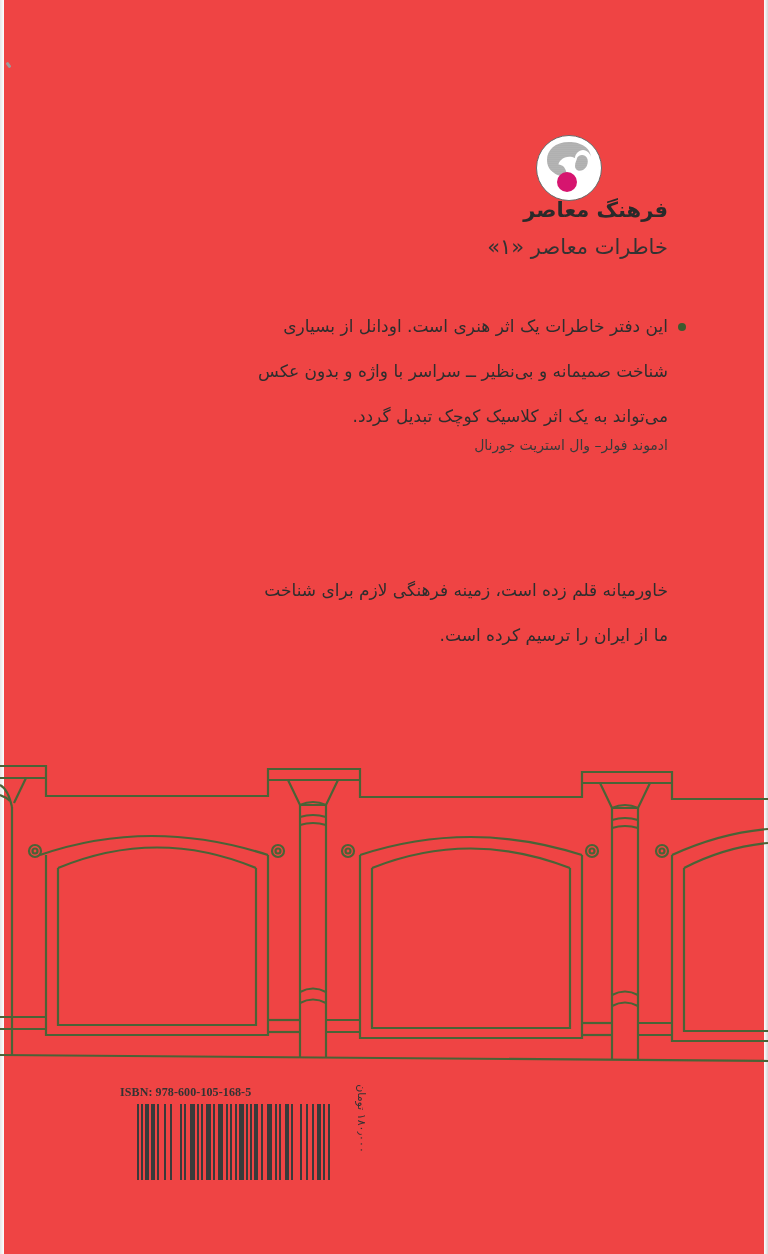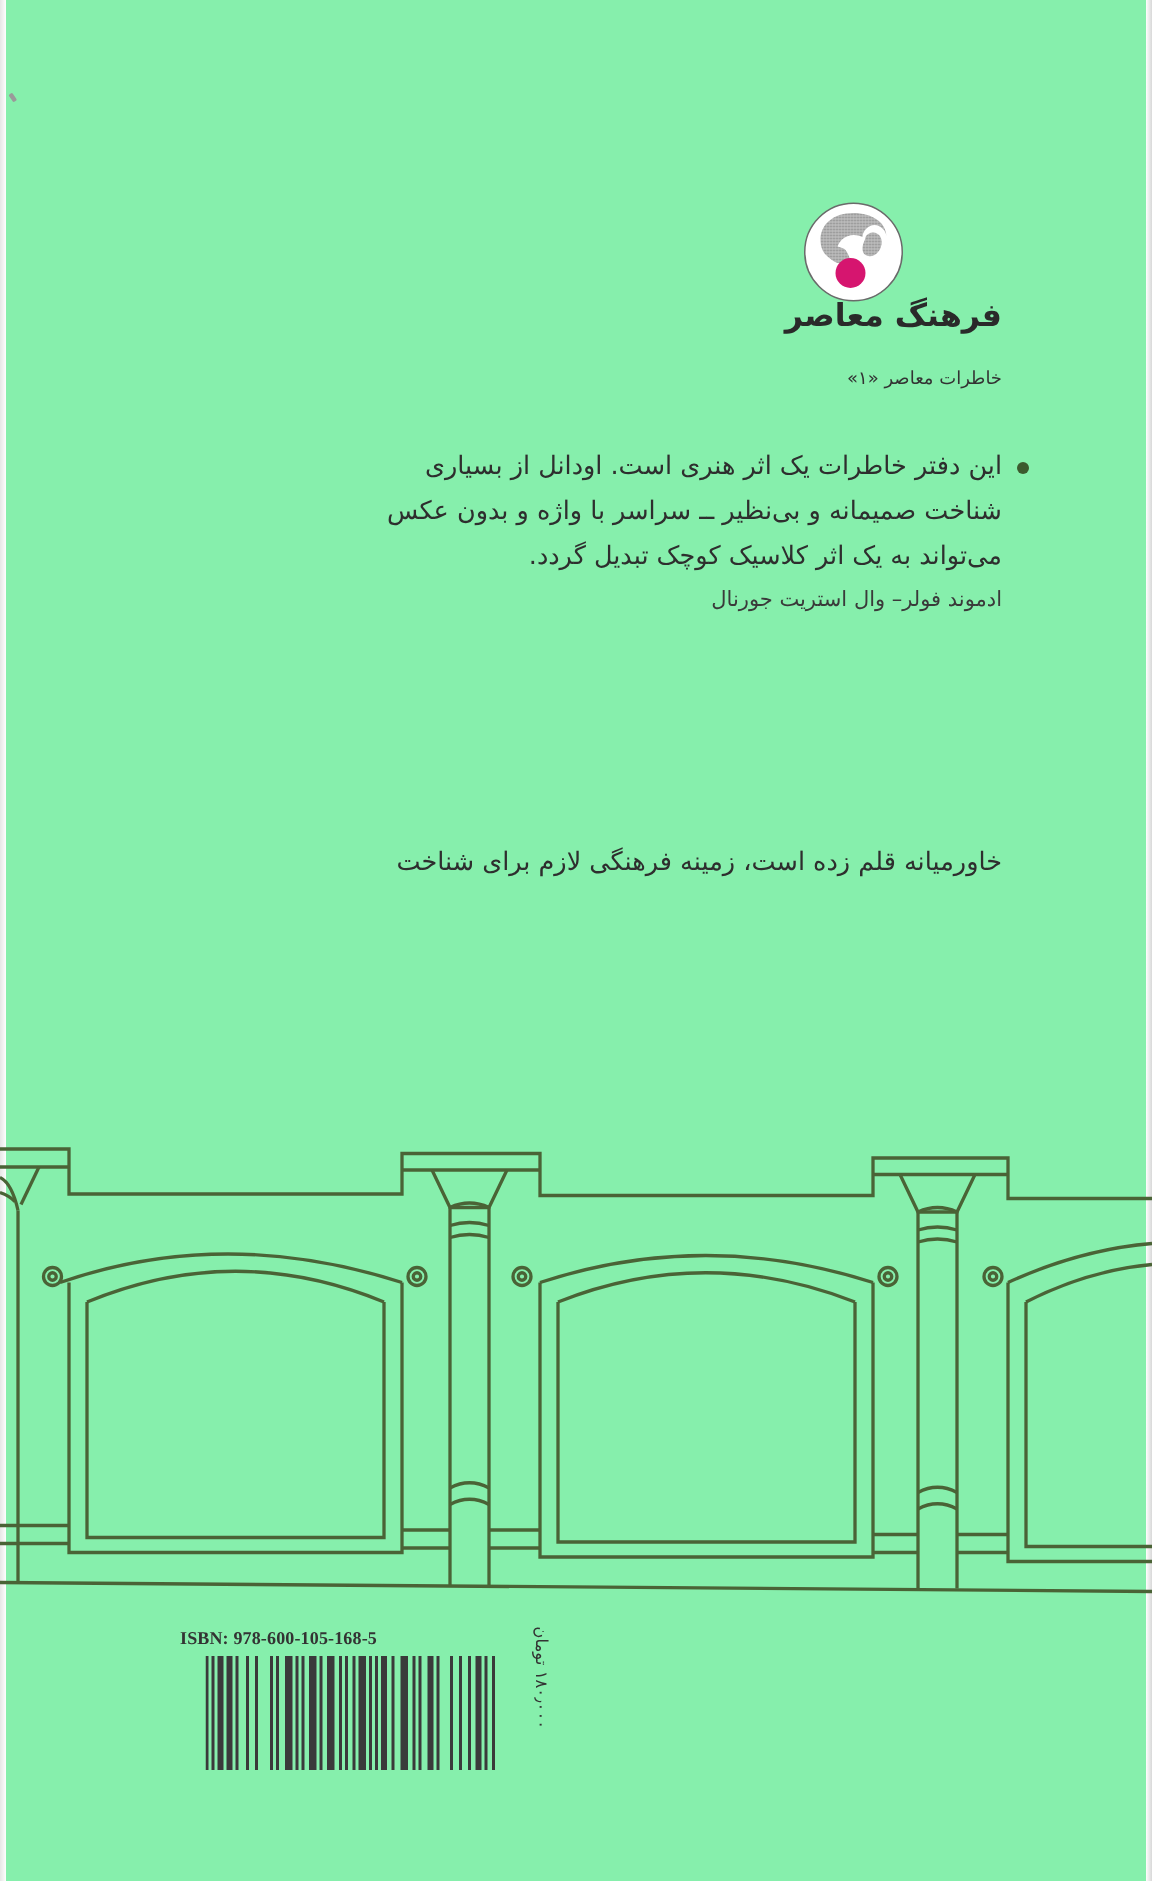--- a/index.html
+++ b/index.html
@@ -12,21 +12,21 @@
       height: 1254px;
       position: relative;
       overflow: hidden;
       font-family: "DejaVu Sans", sans-serif;
       color: #2b2b2b;
     }
     .page {
       position: absolute;
       left: 0; top: 0;
       width: 768px; height: 1254px;
-      background: #86efac;
+      background: #ef4444;
     }
     .left-shadow {
       position: absolute;
       left: 0; top: 0;
       width: 4px; height: 1254px;
       background: linear-gradient(to right, #e6e6e6, #fefefe);
     }
     .right-edge {
       position: absolute;
       right: 0; top: 0;
@@ -57,22 +57,22 @@
       position: absolute;
       right: 100px; top: 198px;
       font-size: 21px;
       font-weight: bold;
       color: #2a2a2a;
       direction: rtl;
       white-space: nowrap;
     }
     .series {
       position: absolute;
-      right: 100px; top: 245px;
-      font-size: 12px;
+      right: 100px; top: 235px;
+      font-size: 21px;
       color: #333;
       direction: rtl;
       white-space: nowrap;
     }
 
     
     .quote {
       position: absolute;
       right: 100px;
       width: 470px;
@@ -82,20 +82,21 @@
     .quote-1 { top: 296px; }
     .quote-2 { top: 560px; }
     .quote-line {
       font-size: 17px;
       line-height: 30px;
       height: 30px;
       white-space: nowrap;
       text-align: right;
       position: relative;
       color: #2e2e2e;
+      margin-top: 15px;
     }
     .bullet {
       position: absolute;
       right: -18px;
       top: 12px;
       width: 8px; height: 8px;
       border-radius: 50%;
       background: #3c5a2e;
     }
     .attribution {
@@ -175,20 +176,21 @@
       <span class="bullet"></span>
       <span>این دفتر خاطرات یک اثر هنری است. اودانل از بسیاری</span>
     </div>
     <div class="quote-line"><span>شناخت صمیمانه و بی‌نظیر ــ سراسر با واژه و بدون عکس</span></div>
     <div class="quote-line"><span>می‌تواند به یک اثر کلاسیک کوچک تبدیل گردد.</span></div>
     <div class="attribution">ادموند فولر– وال استریت جورنال</div>
   </div>
 
   <div class="quote quote-2">
     <div class="quote-line"><span>خاورمیانه قلم زده است، زمینه فرهنگی لازم برای شناخت</span></div>
+    <div class="quote-line"><span>ما از ایران را ترسیم کرده است.</span></div>
   </div>
 
   <svg class="architecture" viewBox="0 0 768 310" width="768" height="310" fill="none" stroke="#4a6336" stroke-width="2.2">
 
     <path d="M0 11 H46 V41 H268 V14 H360 V42 H582 V17 H672 V44 H768"></path>
     <path d="M0 23 H46"></path>
     <path d="M268 25 H360"></path>
     <path d="M582 28 H672"></path>
 
     <path d="M12 52 V300"></path>

